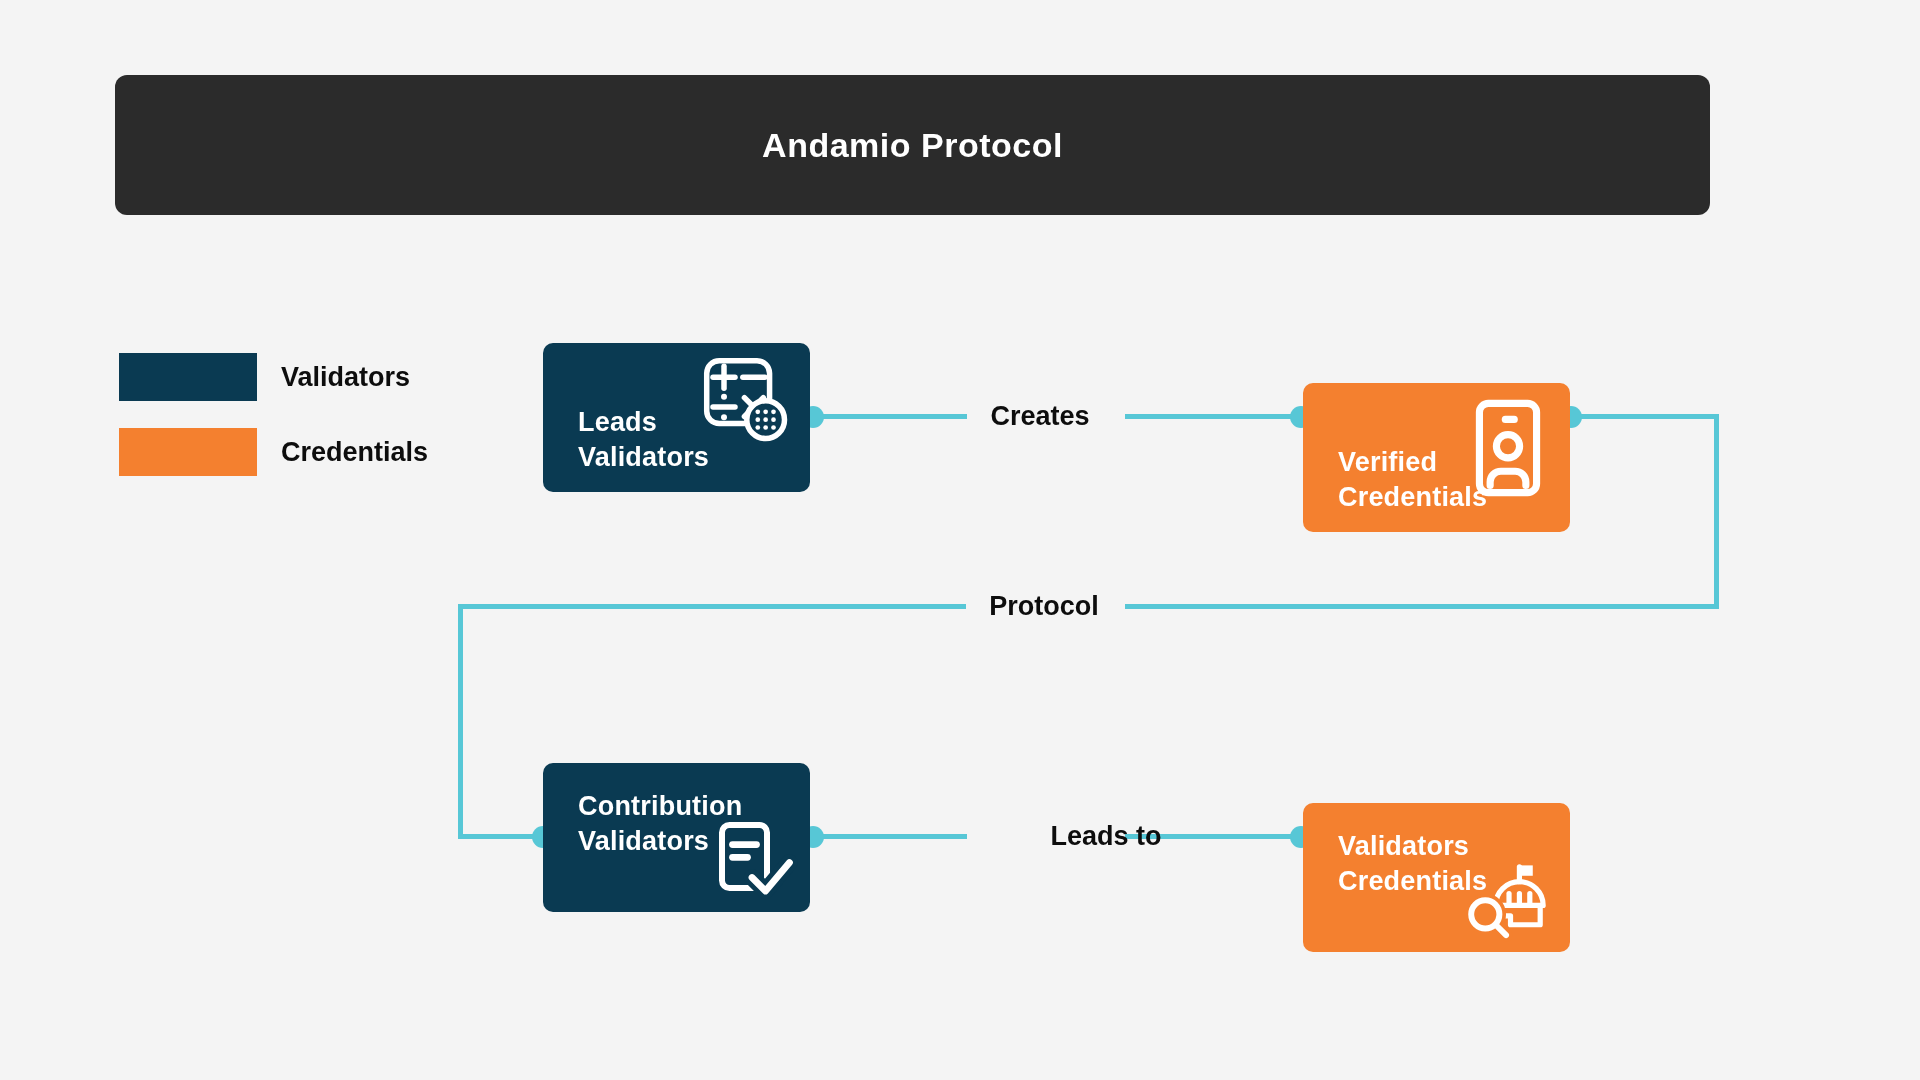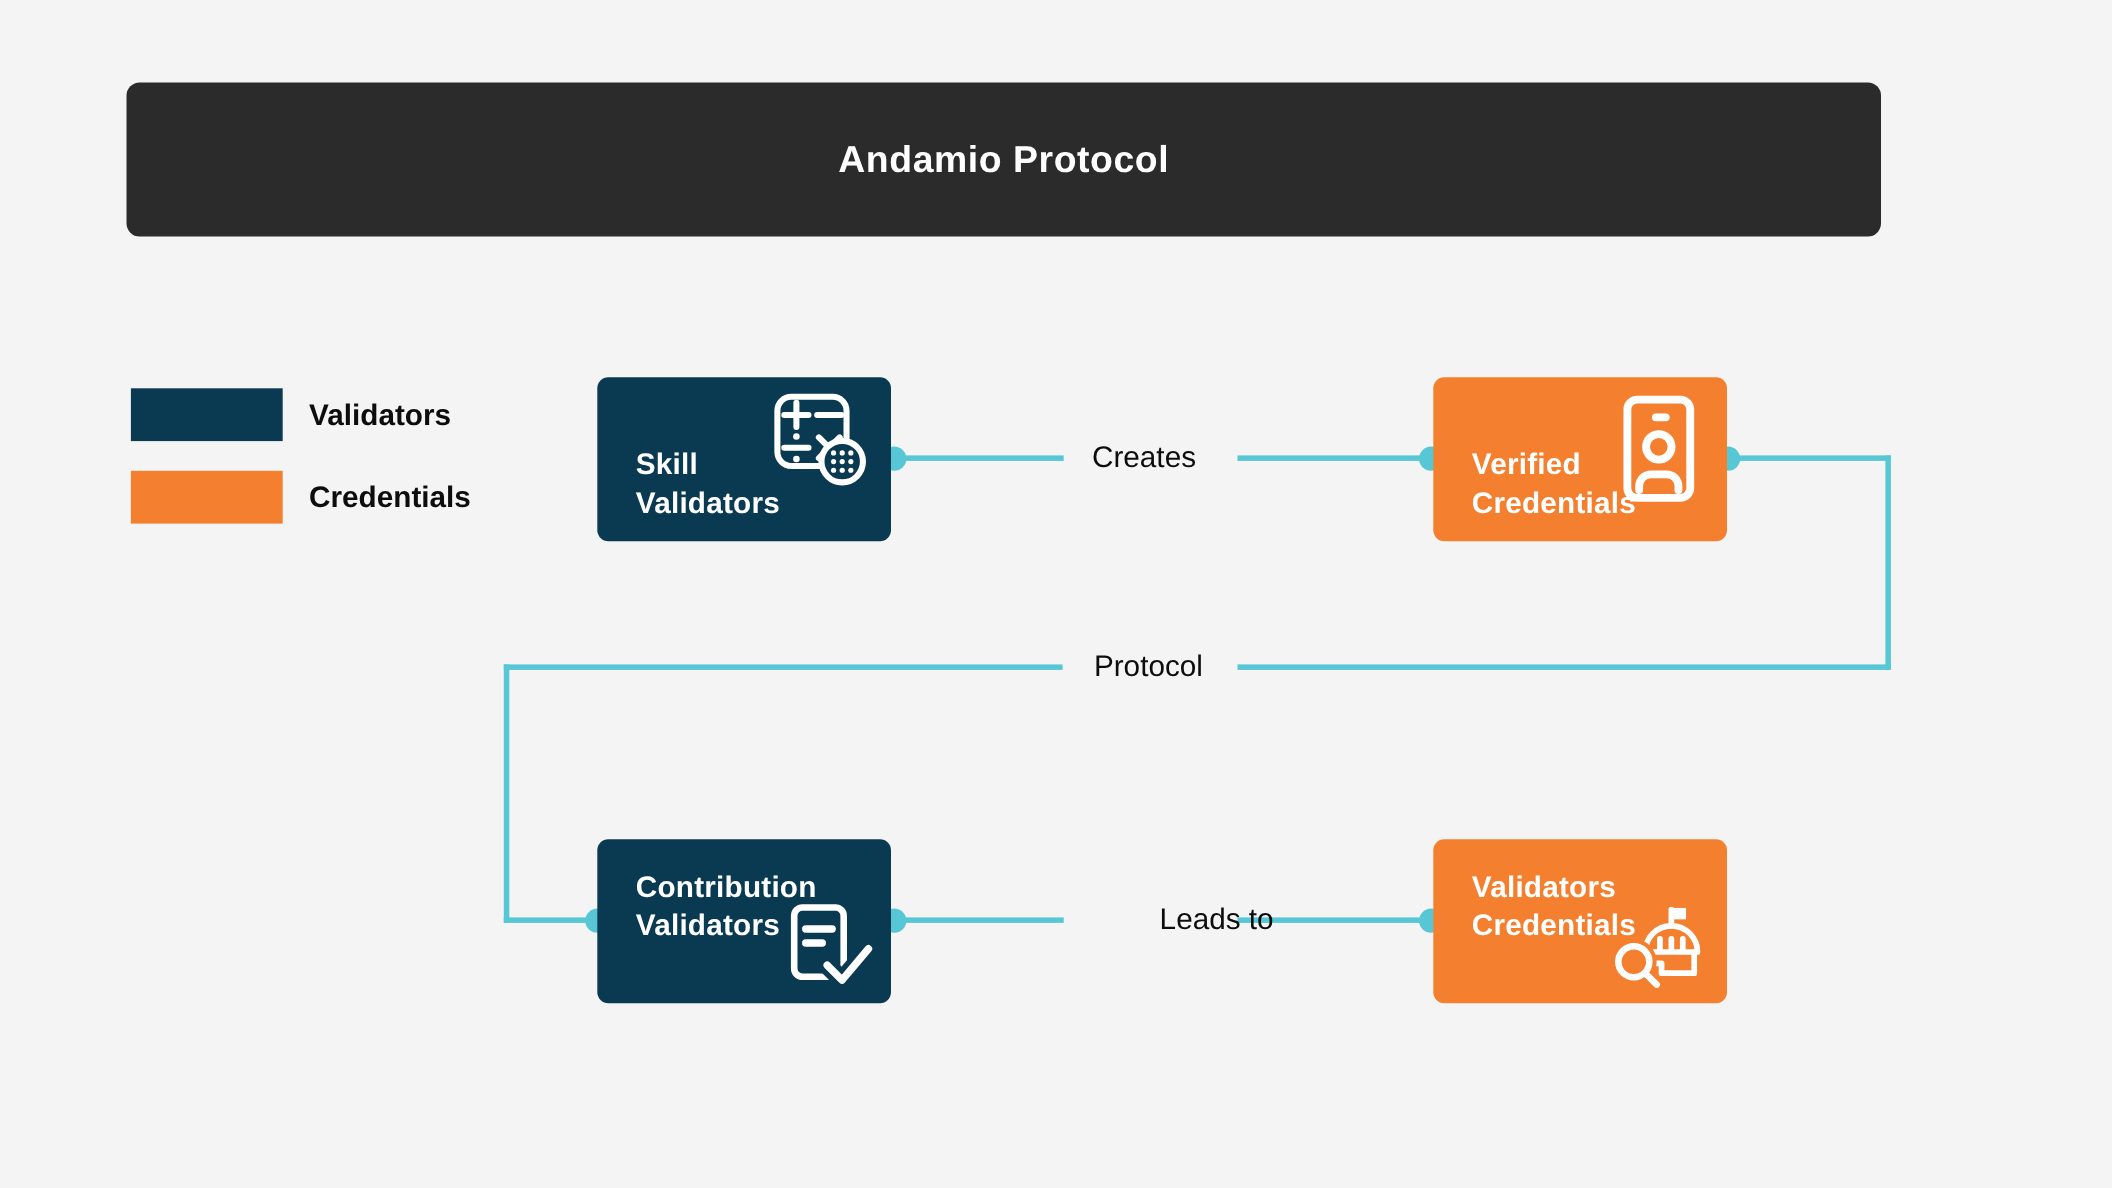--- a/index.html
+++ b/index.html
@@ -37,21 +37,21 @@
   .dot {
     position:absolute; width:22px; height:22px; border-radius:50%;
     background:var(--connector); z-index:2;
   }
 
   
   .node {
     position:absolute; width:267px; height:149px; border-radius:10px; z-index:3;
   }
   .node-validator { background:var(--validator); }
-  .node-credential { background:var(--credential); }
+  .node-credential { background:var(--credential);margin-top:40px; }
   .node-label {
     position:absolute; left:35px; color:#ffffff; font-size:27px; font-weight:700;
     line-height:1.3; letter-spacing:0.2px;
   }
   .label-low  { top:62px; }
   .label-high { top:26px; }
   .node-skill        { left:543px;  top:343px; }
   .node-verified     { left:1303px; top:343px; }
   .node-contribution { left:543px;  top:763px; }
   .node-governance   { left:1303px; top:763px; }
@@ -59,21 +59,21 @@
   .node-icon { position:absolute; }
   .node-icon svg { display:block; overflow:visible; }
   .icon-skill        { right:20px; top:13px;    width:88px; height:88px; }
   .icon-verified     { right:26px; top:15px;    width:72px; height:100px; }
   .icon-contribution { right:16px; bottom:12px; width:84px; height:78px; }
   .icon-governance   { right:12px; bottom:9px;  width:92px; height:84px; }
 
   
   .edge-label {
     position:absolute; z-index:4; transform:translate(-50%,-50%);
-    font-size:27px; font-weight:400; color:var(--label-text); white-space:nowrap;
+    font-size:27px; font-weight:700; color:var(--label-text); white-space:nowrap;
   }
   .lbl-creates { left:1040px; top:416px; }
   .lbl-enables { left:1044px; top:606px; }
   .lbl-leadsto { left:1106px; top:836px; }
 </style>
 </head>
 <body>
 
 <div class="canvas">
 
@@ -109,21 +109,21 @@
   <div class="dot" style="left:532px;  top:826px;"></div>
   <div class="dot" style="left:802px;  top:826px;"></div>
   <div class="dot" style="left:1290px; top:826px;"></div>
 
   <div class="edge-label lbl-creates">Creates</div>
   <div class="edge-label lbl-enables">Protocol</div>
   <div class="edge-label lbl-leadsto">Leads to</div>
 
   <div class="node node-validator node-skill">
     <div class="node-label label-low">
-      <div>Skill</div>
+      <div>Leads</div>
       <div>Validators</div>
     </div>
     <span class="node-icon icon-skill">
       <svg viewBox="0 0 56 56" width="88" height="88" fill="none" stroke="#ffffff" stroke-width="3.5" stroke-linecap="round">
         <rect x="3" y="3" width="40" height="40" rx="8"></rect>
         <line x1="7" y1="13.5" x2="21" y2="13.5"></line>
         <line x1="14" y1="6.5" x2="14" y2="20.5"></line>
         <line x1="26" y1="13.5" x2="40" y2="13.5"></line>
         <line x1="7" y1="32.5" x2="21" y2="32.5"></line>
         <circle cx="14" cy="26" r="1.9" fill="#ffffff" stroke="none"></circle>

